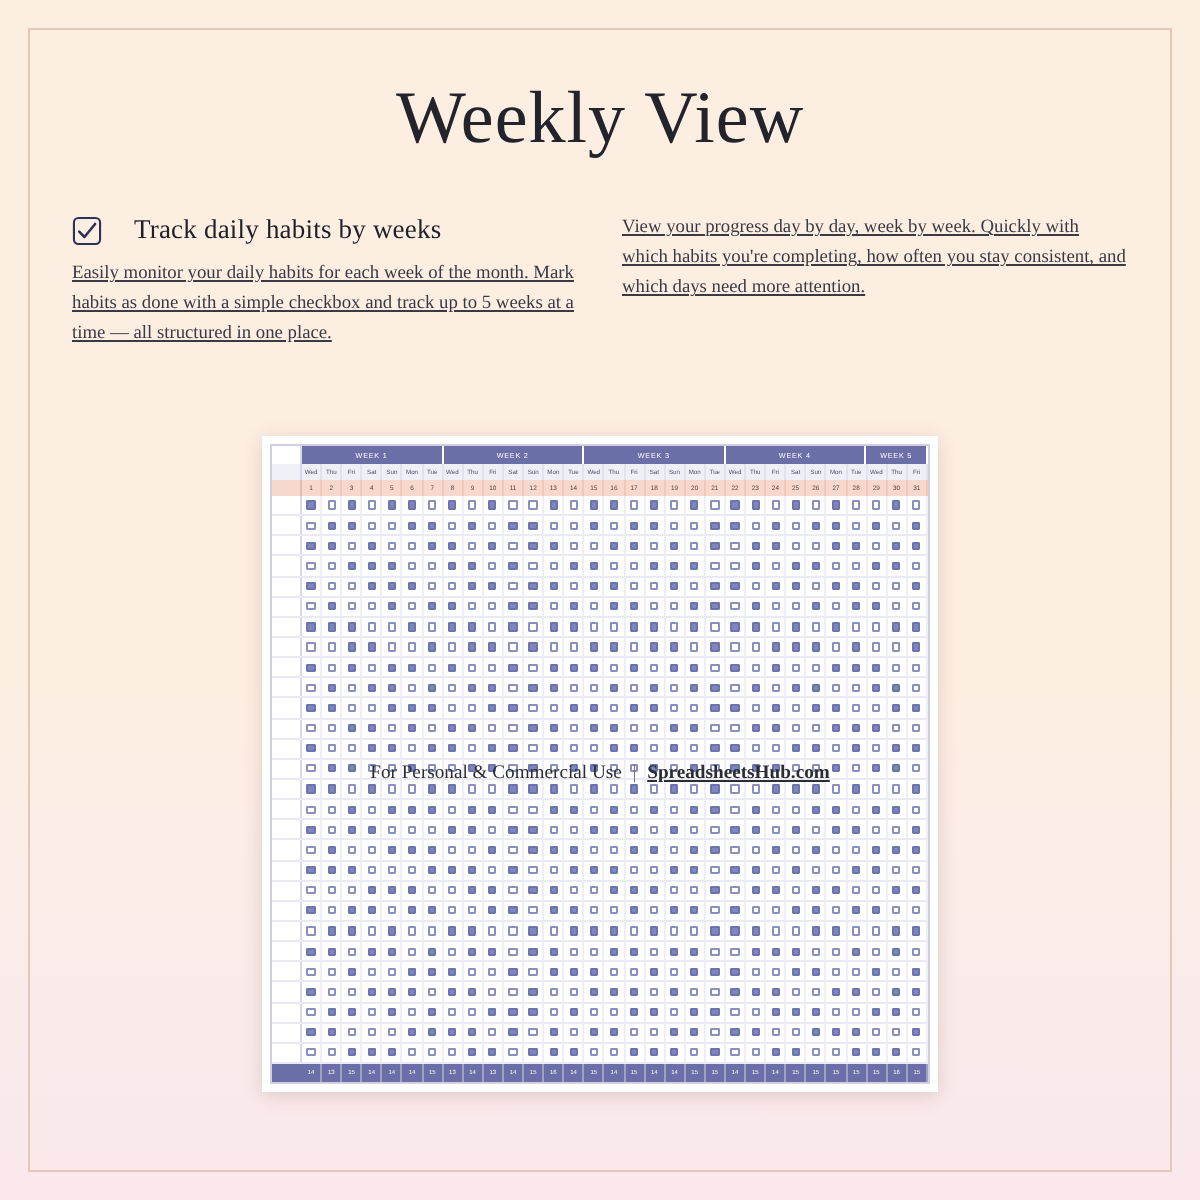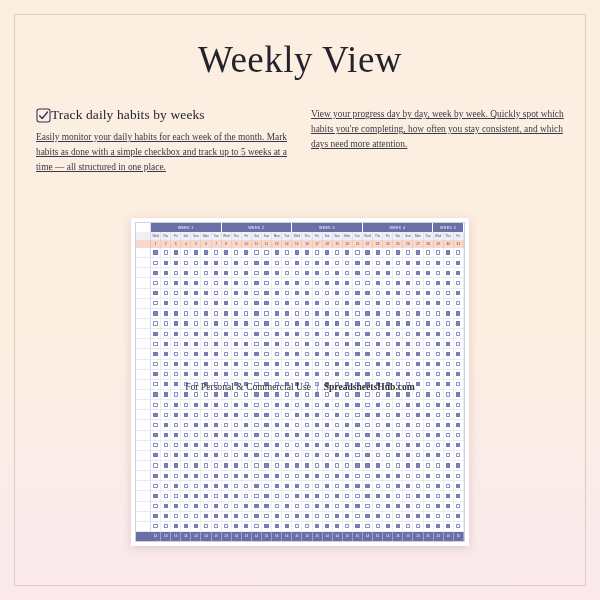--- a/index.html
+++ b/index.html
@@ -35,21 +35,21 @@
     color:#23232b;
   }
 
   .features {
     display:flex;
     gap:22px;
     padding:26px 36px 0 36px;
   }
   .feature { width:50%; }
   .feature-head {
-    display:flex; align-items:center; gap:0;
+    display:flex; align-items:center; gap:16px;
     margin-bottom:7px;
   }
   .check-icon { flex:0 0 auto; width:15px; height:15px; display:block; }
   .feature-title {
     font-size:13.5px;
     font-weight:400;
     color:#1f1f28;
     letter-spacing:0.1px;
   }
   .feature-body {
@@ -131,21 +131,21 @@
     font-family:"Liberation Sans", sans-serif;
     border-right:1px solid rgba(255,255,255,0.35);
   }
 
   .footer {
     position:absolute; left:0; right:0; bottom:28px;
     text-align:center;
     font-size:9.6px;
     color:#2c2c34;
   }
-  .footer .brand { font-weight:700; }
+  .footer .brand { font-weight:700;text-decoration:underline; }
   .footer .sep { color:#6b6b78; margin:0 3px; }
 </style>
 </head>
 <body>
 
 <div class="bg-wash"></div>
 <div class="frame"></div>
 
 <div class="content">
 
@@ -160,21 +160,21 @@
             <rect x="1.3" y="1.3" width="17.4" height="17.4" rx="3" fill="none" stroke="#2b3157" stroke-width="1.4"></rect>
             <path d="M4.8 10.4 L8.3 14 L15.4 5.3" fill="none" stroke="#2b3157" stroke-width="1.7" stroke-linecap="round" stroke-linejoin="round"></path>
           </svg>
         </span>
         <span class="feature-title">Track daily habits by weeks</span>
       </div>
       <div class="feature-body">Easily monitor your daily habits for each week of the month. Mark habits as done with a simple checkbox and track up to 5 weeks at a time — all structured in one place.</div>
     </div>
 
     <div class="feature">
-      <div class="feature-body">View your progress day by day, week by week. Quickly spot which habits you're completing, how often you stay consistent, and which days need more attention.</div>
+      <div class="feature-body">View your progress day by day, week by week. Quickly with which habits you're completing, how often you stay consistent, and which days need more attention.</div>
     </div>
 
   </div>
 
   <div class="sheet-card">
     <div class="sheet">
       <div class="week-head">
         <div class="corner"></div>
         <div id="week-head-cells" style="flex:1 1 auto; display:flex;">
             <div class="wk" style="flex: 7 1 0px;">WEEK 1</div>

